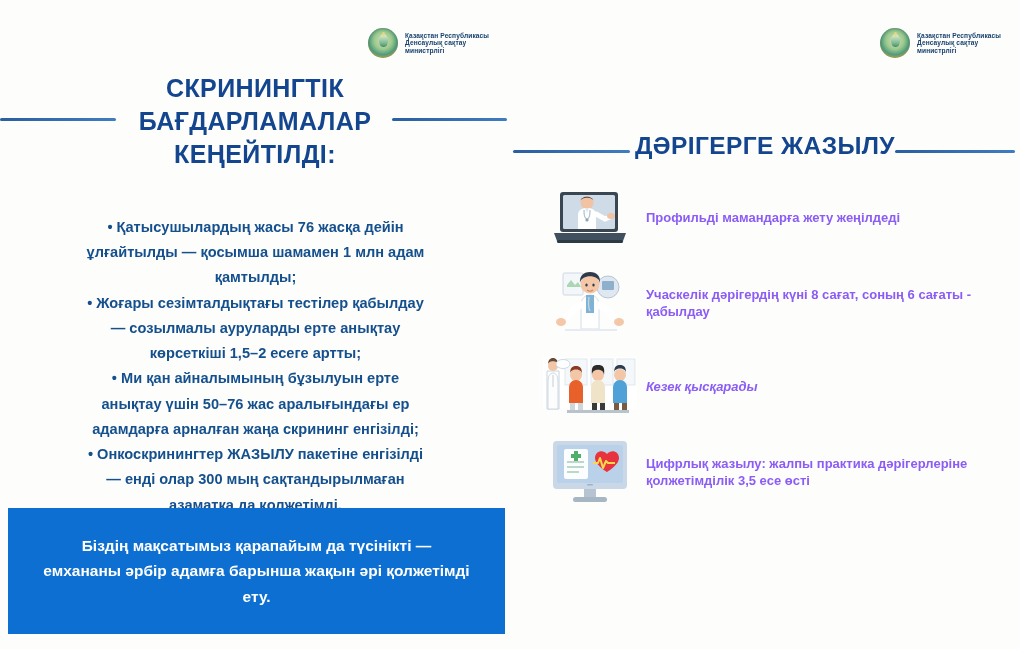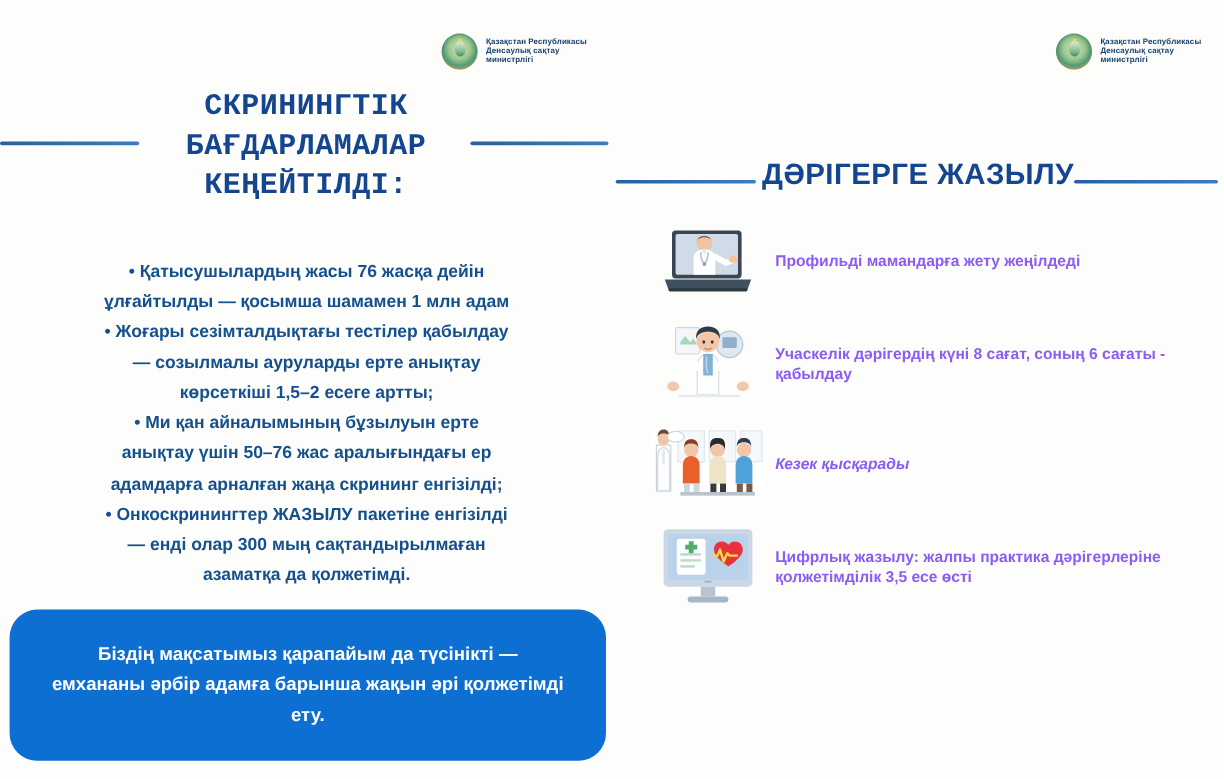--- a/index.html
+++ b/index.html
@@ -35,21 +35,21 @@
   .logo-emblem::after {
     content: ""; position: absolute; left: 50%; top: 14%;
     width: 3px; height: 4px; margin-left: -1.5px; border-radius: 50%;
     background: #e9d77a;
   }
   .logo-text { line-height: 1.12; color: #16406f; }
   .logo-text div { font-size: 6.6px; font-weight: 700; letter-spacing: .1px; white-space: nowrap; }
 
   
   .heading-block { position: absolute; left: 0; width: 510px; }
-  .panel-left  .heading-block { top: 72px; font-family: Liberation Mono, monospace; }
+  .panel-left  .heading-block { top: 72px; }
   .panel-right .heading-block { top: 98px; margin-top: 32px; }
   .rule {
     position: absolute; height: 3px; border-radius: 2px;
     background: linear-gradient(90deg,#2a5fa0,#3f7cc0);
   }
   .panel-left  .rule-l { left: 0px;   width: 116px; top: 46px; }
   .panel-left  .rule-r { left: 392px; width: 115px; top: 46px; }
   .panel-right .rule-l { left: 3px;   width: 117px; top: 20px; }
   .panel-right .rule-r { left: 385px; width: 120px; top: 20px; }
 
@@ -77,21 +77,21 @@
     padding-left: 4px;
   }
   .f1 { height: 76px; }
   .f2 { height: 84px; }
   .f3 { height: 74px; font-style: italic; }
   .f4 { height: 86px; justify-content: center; }
 
   
   .footer {
     position: absolute; top: 508px; height: 126px; background: #0d6fd1;
-    display: flex; align-items: center; justify-content: center; border-radius: 23px;
+    display: flex; align-items: center; justify-content: center;
   }
   .footer-left  { left: 8px;   width: 497px; }
   .footer-text {
     color: #ffffff; text-align: center; font-size: 15.5px;
     font-weight: 700; line-height: 1.62; padding: 0 34px;
   }
   svg { display: block; }
 </style>
 </head>
 <body>
@@ -115,20 +115,21 @@
       <div class="heading">
         <div>СКРИНИНГТІК</div>
         <div>БАҒДАРЛАМАЛАР</div>
         <div>КЕҢЕЙТІЛДІ:</div>
       </div>
     </div>
 
     <div class="body-list">
       <p>• Қатысушылардың жасы 76 жасқа дейін</p>
       <p>ұлғайтылды — қосымша шамамен 1 млн адам</p>
+      <p>қамтылды;</p>
       <p>• Жоғары сезімталдықтағы тестілер қабылдау</p>
       <p>— созылмалы ауруларды ерте анықтау</p>
       <p>көрсеткіші 1,5–2 есеге артты;</p>
       <p>• Ми қан айналымының бұзылуын ерте</p>
       <p>анықтау үшін 50–76 жас аралығындағы ер</p>
       <p>адамдарға арналған жаңа скрининг енгізілді;</p>
       <p>• Онкоскринингтер ЖАЗЫЛУ пакетіне енгізілді</p>
       <p>— енді олар 300 мың сақтандырылмаған</p>
       <p>азаматқа да қолжетімді.</p>
     </div>

